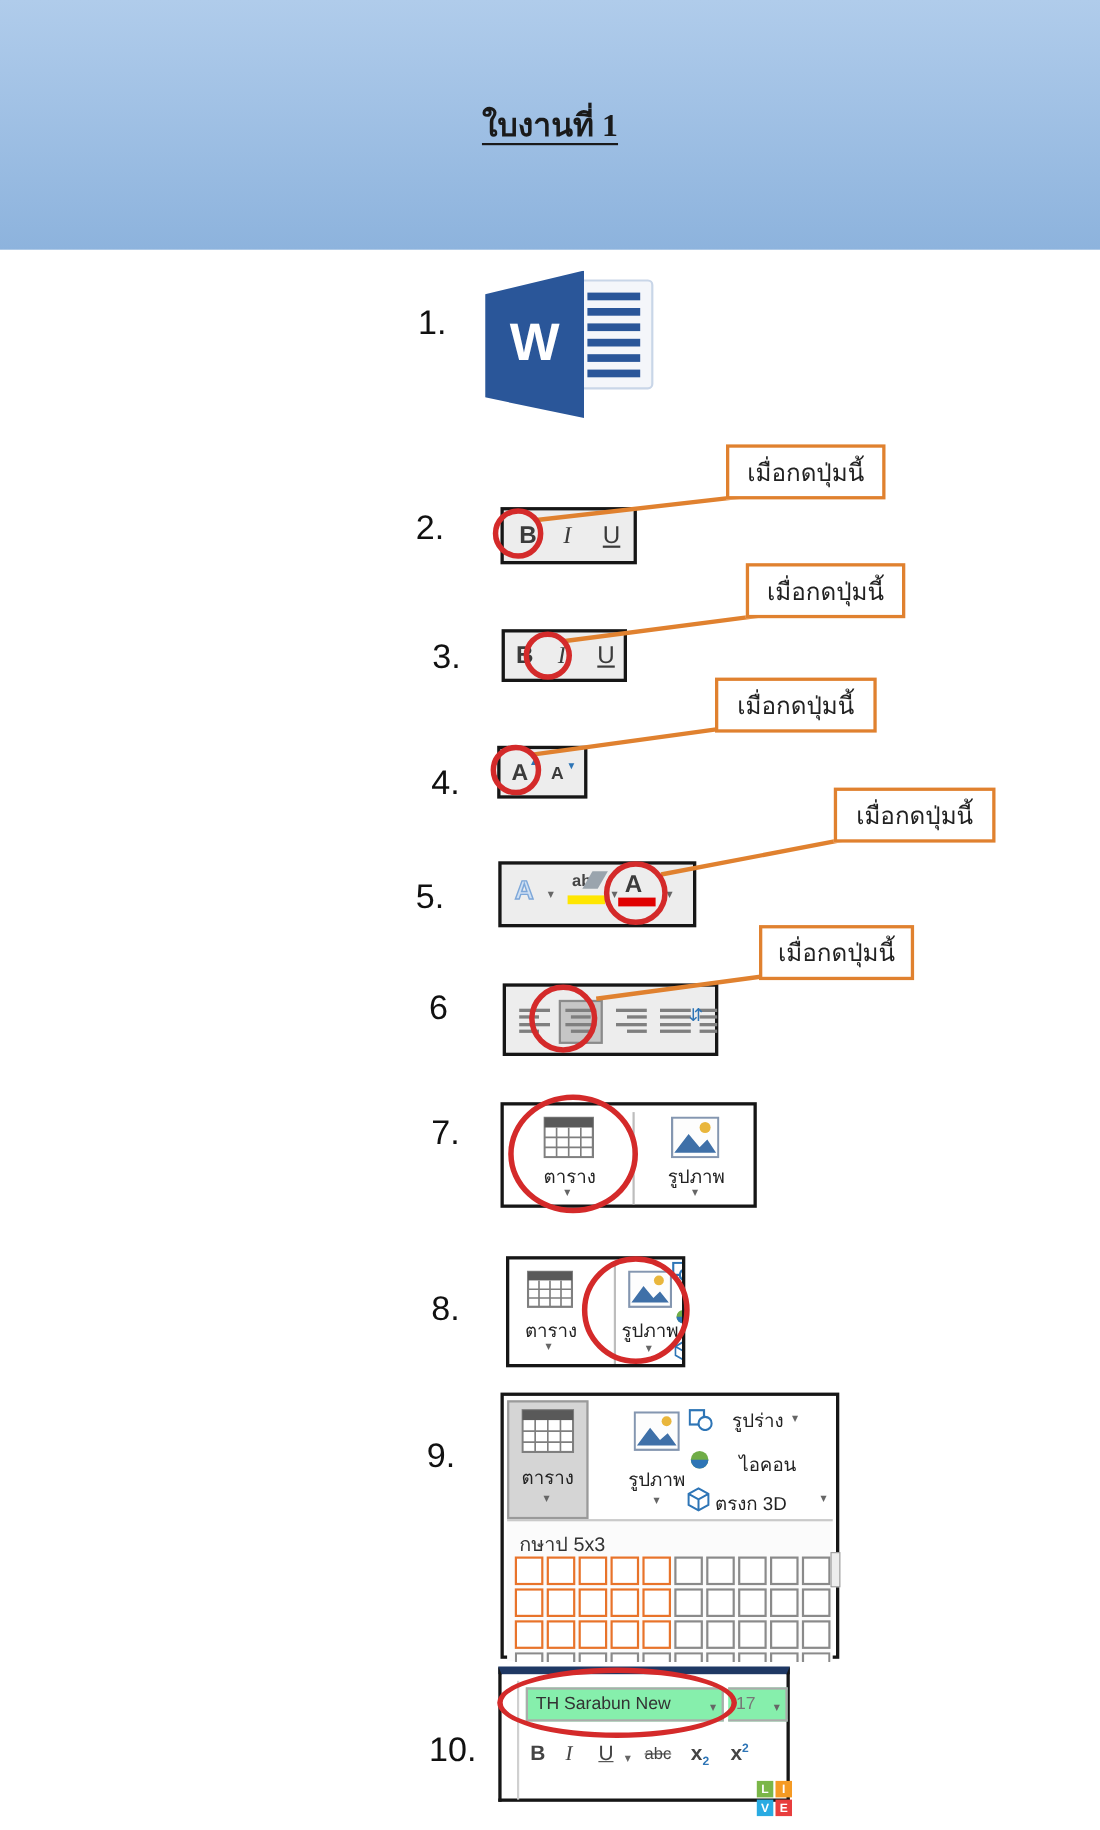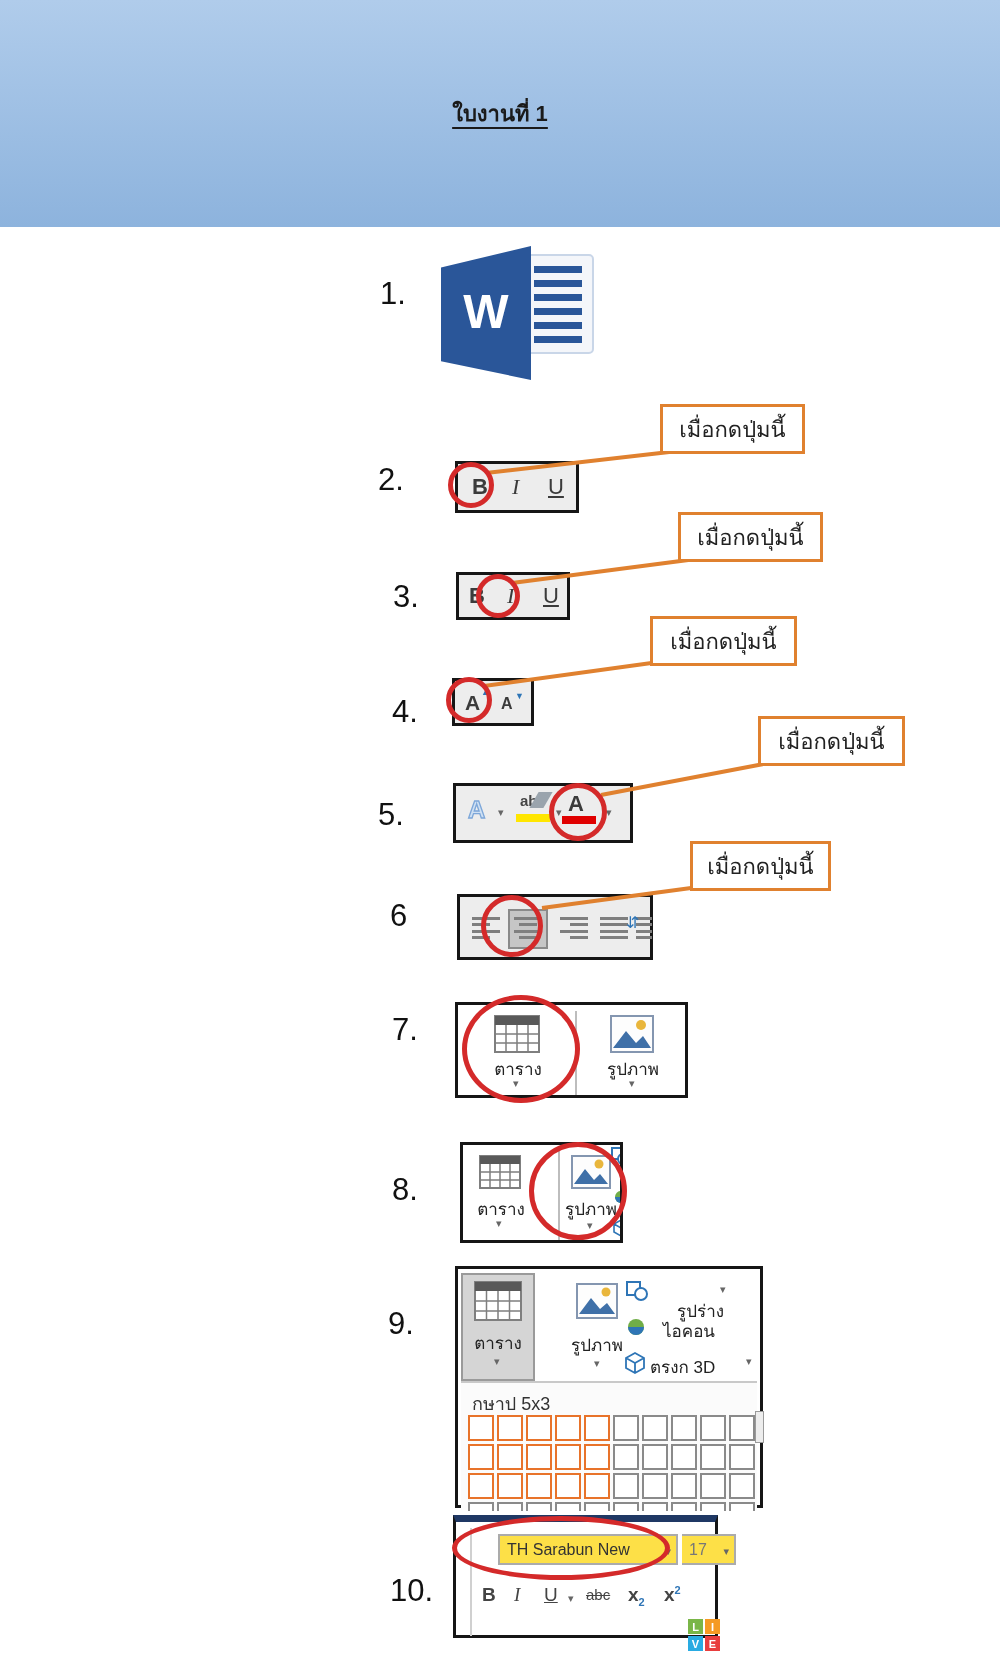--- a/index.html
+++ b/index.html
@@ -2,21 +2,21 @@
 <html><head>
 <meta charset="utf-8">
 <style>
   html,body{margin:0;padding:0;background:#fff;}
   .page{position:relative;width:1000px;height:1664px;background:#ffffff;overflow:hidden;
         font-family:"Liberation Sans",sans-serif;color:#111;}
   
   .header{position:absolute;left:0;top:0;width:1000px;height:227px;
           background:linear-gradient(#b0cceb,#8db3dd);
           display:flex;flex-direction:column;align-items:center;justify-content:center;gap:10px;}
-  .header div{font-size:22px;font-weight:bold;color:#1a1a1a;text-decoration:underline;text-underline-offset:6px;}
+  .header div{font-size:29px;font-weight:bold;color:#1a1a1a;text-decoration:underline;text-underline-offset:6px;font-family:Liberation Serif, serif;}
   
   .num{position:absolute;font-size:31px;color:#111;}
   .shotbox{position:absolute;background:#ededed;border:3px solid #161616;box-sizing:border-box;}
   .whitebox{position:absolute;background:#ffffff;border:3px solid #161616;box-sizing:border-box;}
   .callout{position:absolute;background:#fff;border:3px solid #e0812f;box-sizing:border-box;
            display:flex;align-items:center;justify-content:center;font-size:22px;color:#222;z-index:6;}
   .redcircle{position:absolute;border:5px solid #d42a2a;border-radius:50%;box-sizing:border-box;
              background:transparent;z-index:5;}
   .overlay{position:absolute;left:0;top:0;z-index:4;pointer-events:none;}
   
@@ -43,22 +43,22 @@
   .btn-label{position:absolute;font-size:17px;color:#222;text-align:center;}
   .divider{position:absolute;width:2px;background:#bdbdbd;}
   .ribbon-sel{position:absolute;background:#d5d5d5;border:2px solid #9a9a9a;box-sizing:border-box;}
   
   .gridwrap{position:absolute;display:grid;grid-template-columns:repeat(10,26px);gap:3px;}
   .gcell{width:26px;height:26px;background:#fff;border:2.5px solid #8a8a8a;box-sizing:border-box;}
   .gcell.sel{border-color:#e8732a;}
   .partial{overflow:hidden;height:9px;}
   .panelhead{position:absolute;background:#f1f1f1;}
   
-  .combo{position:absolute;background:#fde047;border:2px solid #ababab;box-sizing:border-box;
-         display:flex;align-items:center;font-size:16px;color:#333;padding-left:7px;margin-left:20px;}
+  .combo{position:absolute;background:#86efac;border:2px solid #ababab;box-sizing:border-box;
+         display:flex;align-items:center;font-size:16px;color:#333;padding-left:7px;}
   .fmt{position:absolute;font-size:19px;color:#444;}
   .ellipse{border-radius:50%;}
   
   .lw{position:absolute;left:688px;top:1619px;display:flex;align-items:center;z-index:9;}
   .sq{display:grid;grid-template-columns:15px 15px;grid-template-rows:15px 15px;gap:2px;margin-right:3px;}
   .sq b{display:flex;align-items:center;justify-content:center;color:#fff;font-size:11px;font-weight:bold;}
   .brand{font-size:31px;font-weight:bold;color:#17366d;letter-spacing:-1px;}
   svg{display:block;}
 </style>
 </head>
@@ -251,28 +251,28 @@
       <circle cx="30" cy="9" r="4.5" fill="#e9b63c"></circle>
       <path d="M3 31 L15 15 L24 26 L31 20 L39 31 Z" fill="#3f70a8"></path>
     </svg>
     <div class="btn-label" style="left:101px;top:62px;width:76px;">รูปภาพ</div>
     <span class="caret" style="left:136px;top:88px;">▾</span>
 
     <svg style="position:absolute;left:168px;top:12px;" width="22" height="20">
       <rect x="1" y="1" width="13" height="13" fill="none" stroke="#2e75b6" stroke-width="2"></rect>
       <circle cx="15" cy="13" r="6" fill="#fff" stroke="#2e75b6" stroke-width="2"></circle>
     </svg>
-    <div class="btn-label" style="left:196px;top:28px;width:70px;text-align:right;">รูปร่าง</div>
+    <div class="btn-label" style="left:196px;top:8px;width:70px;text-align:center;">รูปร่าง</div>
     <span class="caret" style="left:262px;top:14px;">▾</span>
 
     <svg style="position:absolute;left:168px;top:48px;" width="20" height="20">
       <circle cx="10" cy="10" r="8" fill="#70ad47"></circle>
         <path d="M2 10a8 8 0 0 0 16 0Z" fill="#2e75b6"></path>
     </svg>
-    <div class="btn-label" style="left:196px;top:48px;width:70px;text-align:center;">ไอคอน</div>
+    <div class="btn-label" style="left:196px;top:48px;width:70px;text-align:right;">ไอคอน</div>
 
     <svg style="position:absolute;left:166px;top:82px;" width="22" height="24">
       <path d="M11 2 L20 7 L20 17 L11 22 L2 17 L2 7 Z M2 7 L11 12 L20 7 M11 12 V22" fill="none" stroke="#2e75b6" stroke-width="1.8"></path>
     </svg>
     <div class="btn-label" style="left:192px;top:84px;width:90px;text-align:left;">ตรงก 3D</div>
     <span class="caret" style="left:288px;top:86px;">▾</span>
 
     <div class="panelhead" style="left:3px;top:112px;width:296px;height:127px;background:#fbfbfb;border-top:2px solid #c9c9c9;"></div>
     <div class="btn-label" style="left:14px;top:120px;width:120px;text-align:left;font-size:18px;color:#333;">กษาป 5x3</div>
     <div class="gridwrap" style="left:10px;top:146px;">

